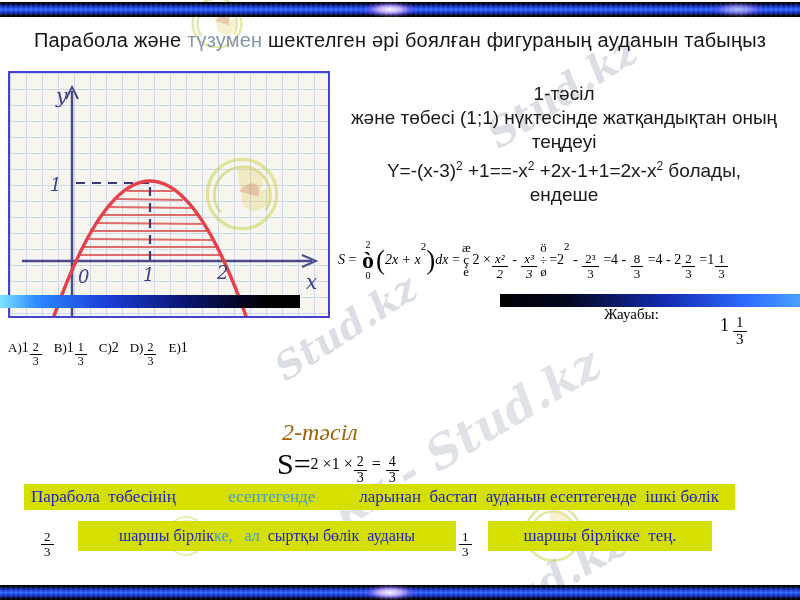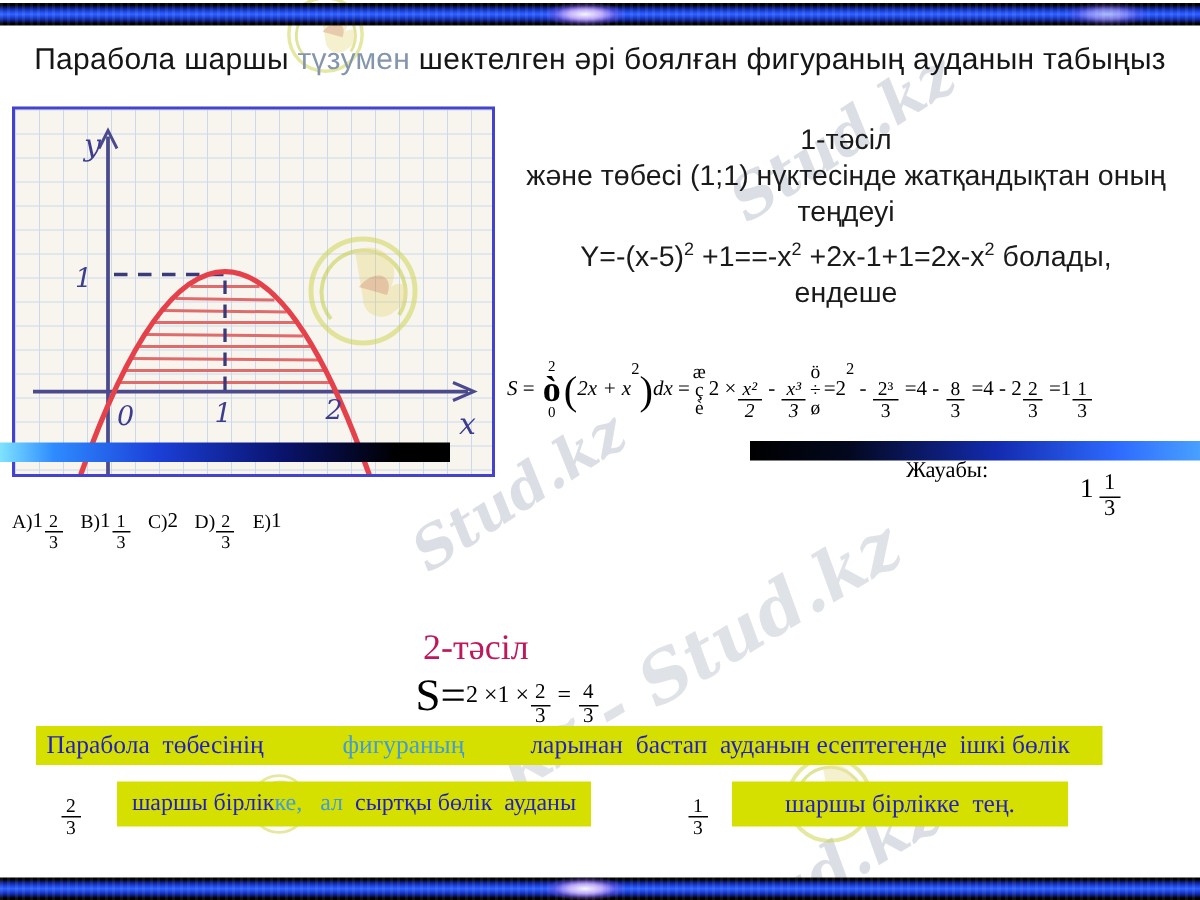--- a/index.html
+++ b/index.html
@@ -68,32 +68,32 @@
   .answer-val .frac{font-size:15px;margin-left:4px;}
   
   .options{position:absolute;left:8px;top:328px;width:230px;height:40px;z-index:3;
            display:flex;align-items:center;font-family:"Liberation Serif",serif;color:#000;}
   .opt{display:inline-flex;align-items:center;margin-right:11px;}
   .olab{font-size:13px;}
   .owhole{font-size:14px;}
   .opt .frac{font-size:12px;}
   
   .m2head{position:absolute;left:282px;top:419px;z-index:3;font-family:"Liberation Serif",serif;
-          font-size:24px;color:#be185d;}
+          font-size:24px;color:#a16207;font-style:italic;}
   .formula2{position:absolute;left:277px;top:445px;height:38px;font-size:16px;}
   .bigS{font-size:30px;}
   .formula2 .frac{font-size:14px;}
   
   .ybar{position:absolute;z-index:3;background:#d6e000;font-family:"Liberation Serif",serif;
         font-size:17px;color:#1f1fc0;display:flex;align-items:center;}
   .ybar span{white-space:pre;}
   .ybar .lt{color:#3f9bd9;}
   .ybar .dk{color:#1f1fc0;}
   .bar1{left:24px;top:484px;width:711px;height:26px;padding-left:7px;box-sizing:border-box;gap:44px;}
-  .bar2{left:78px;top:521px;width:316px;height:30px;justify-content:center;font-size:16px;}
+  .bar2{left:78px;top:521px;width:378px;height:30px;justify-content:center;font-size:16px;}
   .bar3{left:488px;top:521px;width:224px;height:30px;justify-content:center;}
   .bfrac{position:absolute;z-index:3;font-family:"Liberation Serif",serif;font-size:13px;color:#000;}
   .bfrac-l{left:40px;top:518px;}
   .bfrac-r{left:458px;top:518px;}
 </style>
 </head>
 <body>
 
 <div class="slide">
 
@@ -126,21 +126,21 @@
         <use href="#swirl-logo"></use>
       </svg>
   </div>
 
   <div class="hbar top"></div>
   <div class="sparkle" style="left:364px;top:2px"></div>
   <div class="sparkle" style="left:712px;top:2px;opacity:.6"></div>
   <div class="hbar bottom"></div>
   <div class="sparkle" style="left:364px;top:585px"></div>
 
-  <div class="title"><span>Парабола шаршы </span><span class="hl">түзумен</span><span> шектелген әрі боялған фигураның ауданын табыңыз</span></div>
+  <div class="title"><span>Парабола және </span><span class="hl">түзумен</span><span> шектелген әрі боялған фигураның ауданын табыңыз</span></div>
 
   <div class="photo">
     <svg width="318" height="243" viewBox="0 0 318 243">
 
       <g stroke="#e06b6b" stroke-width="2">
         <line x1="117" y1="118" x2="163" y2="118"></line>
         <line x1="107" y1="126" x2="173" y2="127"></line>
         <line x1="99" y1="134" x2="181" y2="135"></line>
         <line x1="93" y1="142" x2="187" y2="142"></line>
         <line x1="88" y1="150" x2="192" y2="151"></line>
@@ -175,21 +175,21 @@
     </svg>
   </div>
 
   <div class="strip strip-left"></div>
   <div class="strip strip-right"></div>
 
   <div class="sol">
     <div>1-тәсіл</div>
     <div>және төбесі (1;1) нүктесінде жатқандықтан оның</div>
     <div>теңдеуі</div>
-    <div class="eqline"><span>Y=-(x-5)</span><sup>2</sup><span> +1==-x</span><sup>2</sup><span> +2x-1+1=2x-x</span><sup>2</sup><span>   болады,</span></div>
+    <div class="eqline"><span>Y=-(x-3)</span><sup>2</sup><span> +1==-x</span><sup>2</sup><span> +2x-1+1=2x-x</span><sup>2</sup><span>   болады,</span></div>
     <div>ендеше</div>
   </div>
 
   <div class="fxf formula1">
       <span class="it">S </span>
       <span>= </span>
       <span class="intg"><span class="ilim">2</span><span class="iglyph">ò</span><span class="ilim">0</span></span>
       <span class="bigp">(</span>
       <span class="it">2x + x</span>
       <sup>2</sup>
@@ -262,21 +262,21 @@
   <div class="fxf formula2">
       <span class="bigS">S=</span>
       <span>2 ×1 ×</span>
       <span class="frac"><span class="fn">2</span><span class="fd">3</span></span>
       <span> = </span>
       <span class="frac"><span class="fn">4</span><span class="fd">3</span></span>
     </div>
 
   <div class="ybar bar1">
       <span class="dk">Парабола  төбесінің  </span>
-      <span class="lt">фигураның</span>
+      <span class="lt">есептегенде</span>
       <span class="dk">ларынан  бастап  ауданын есептегенде  ішкі бөлік</span>
     </div>
   <div class="bfrac bfrac-l">
     <span class="frac">
         <span class="fn">2</span>
         <span class="fd">3</span>
       </span>
   </div>
   <div class="ybar bar2">
       <span class="dk">шаршы бірлік</span>

